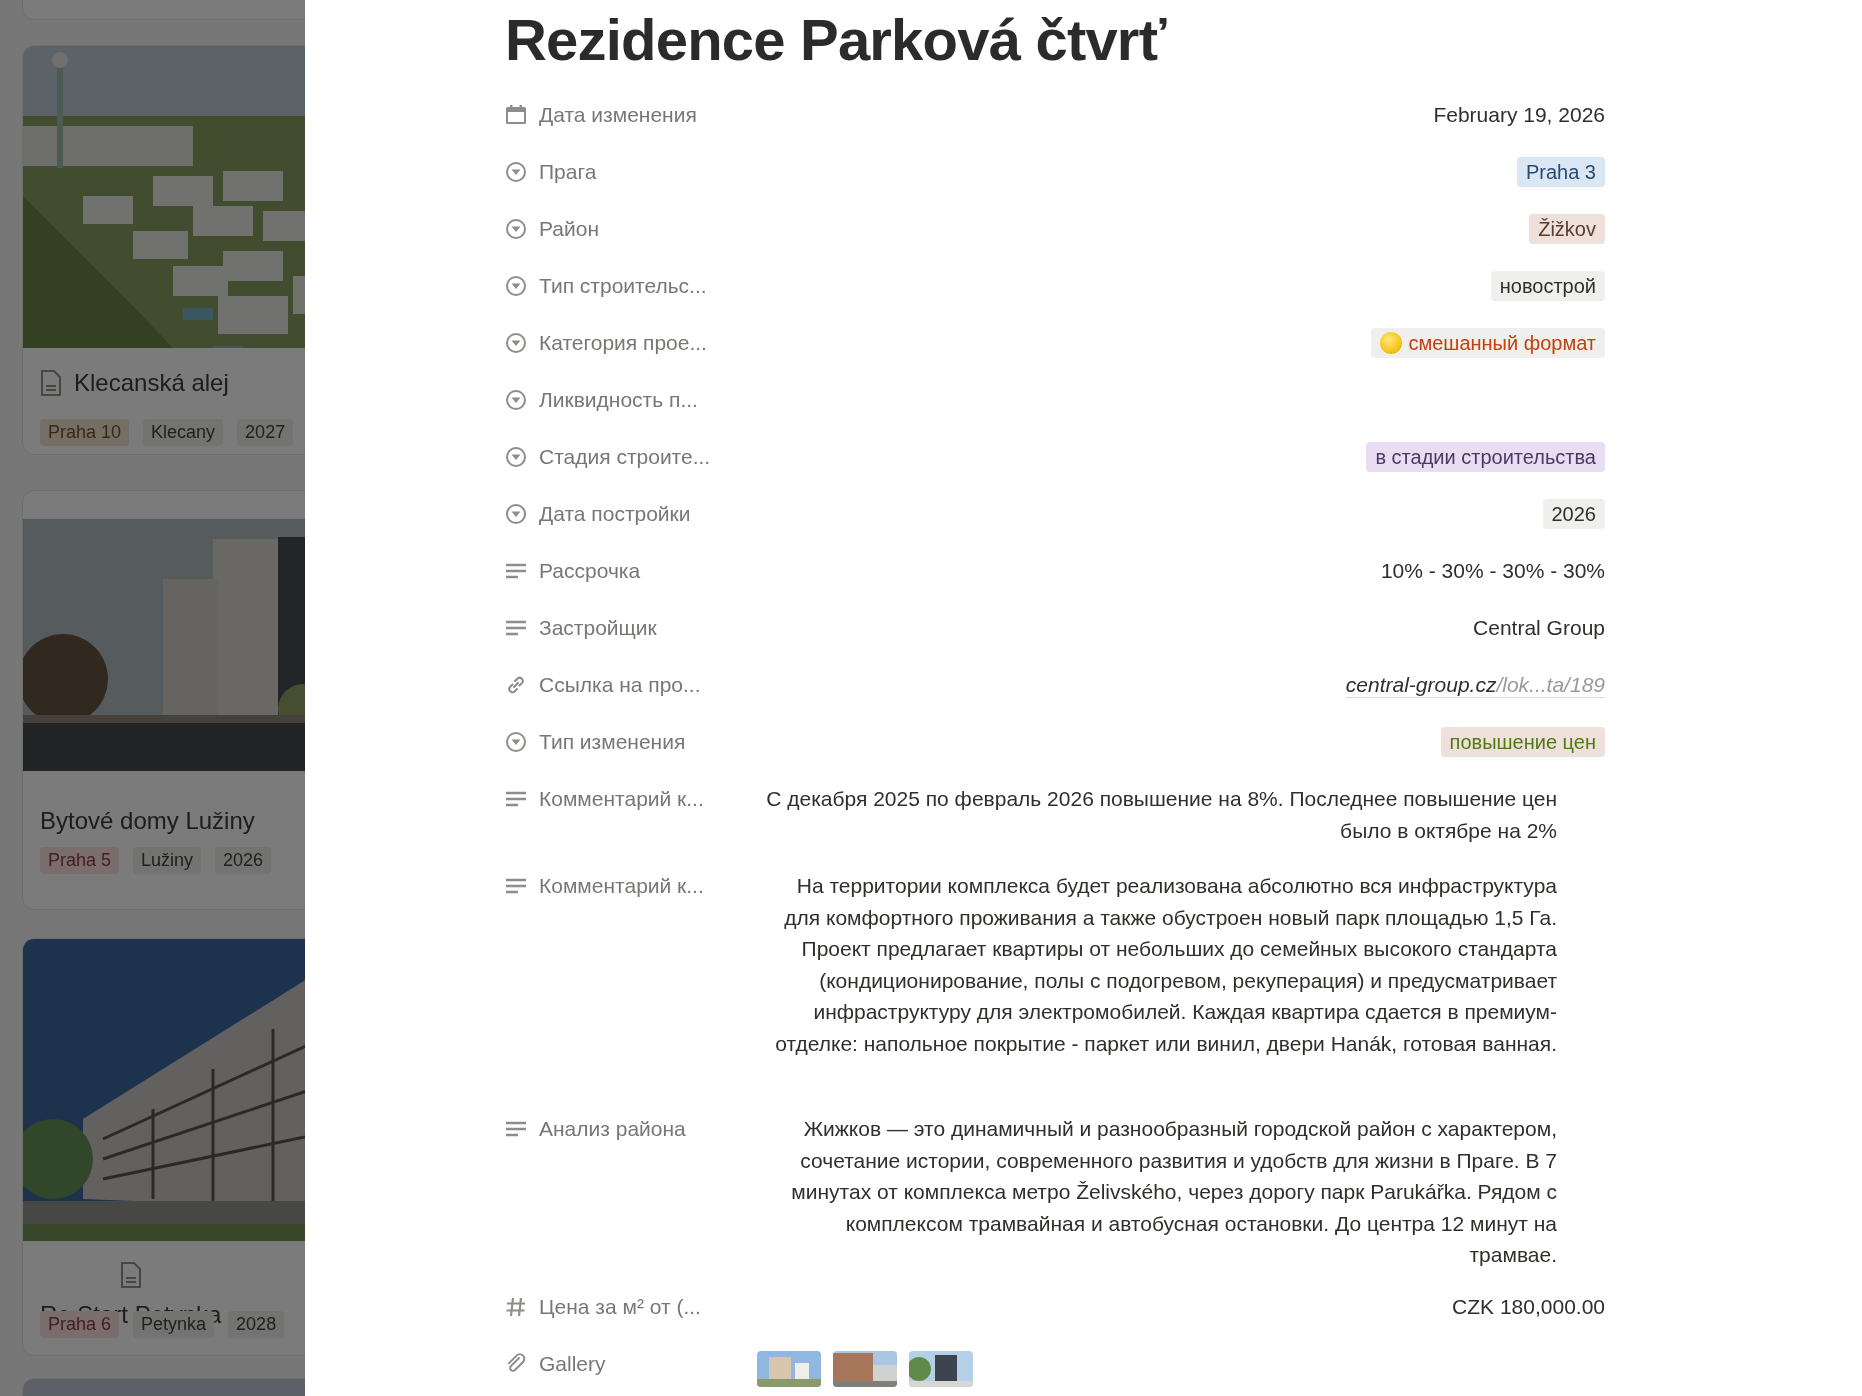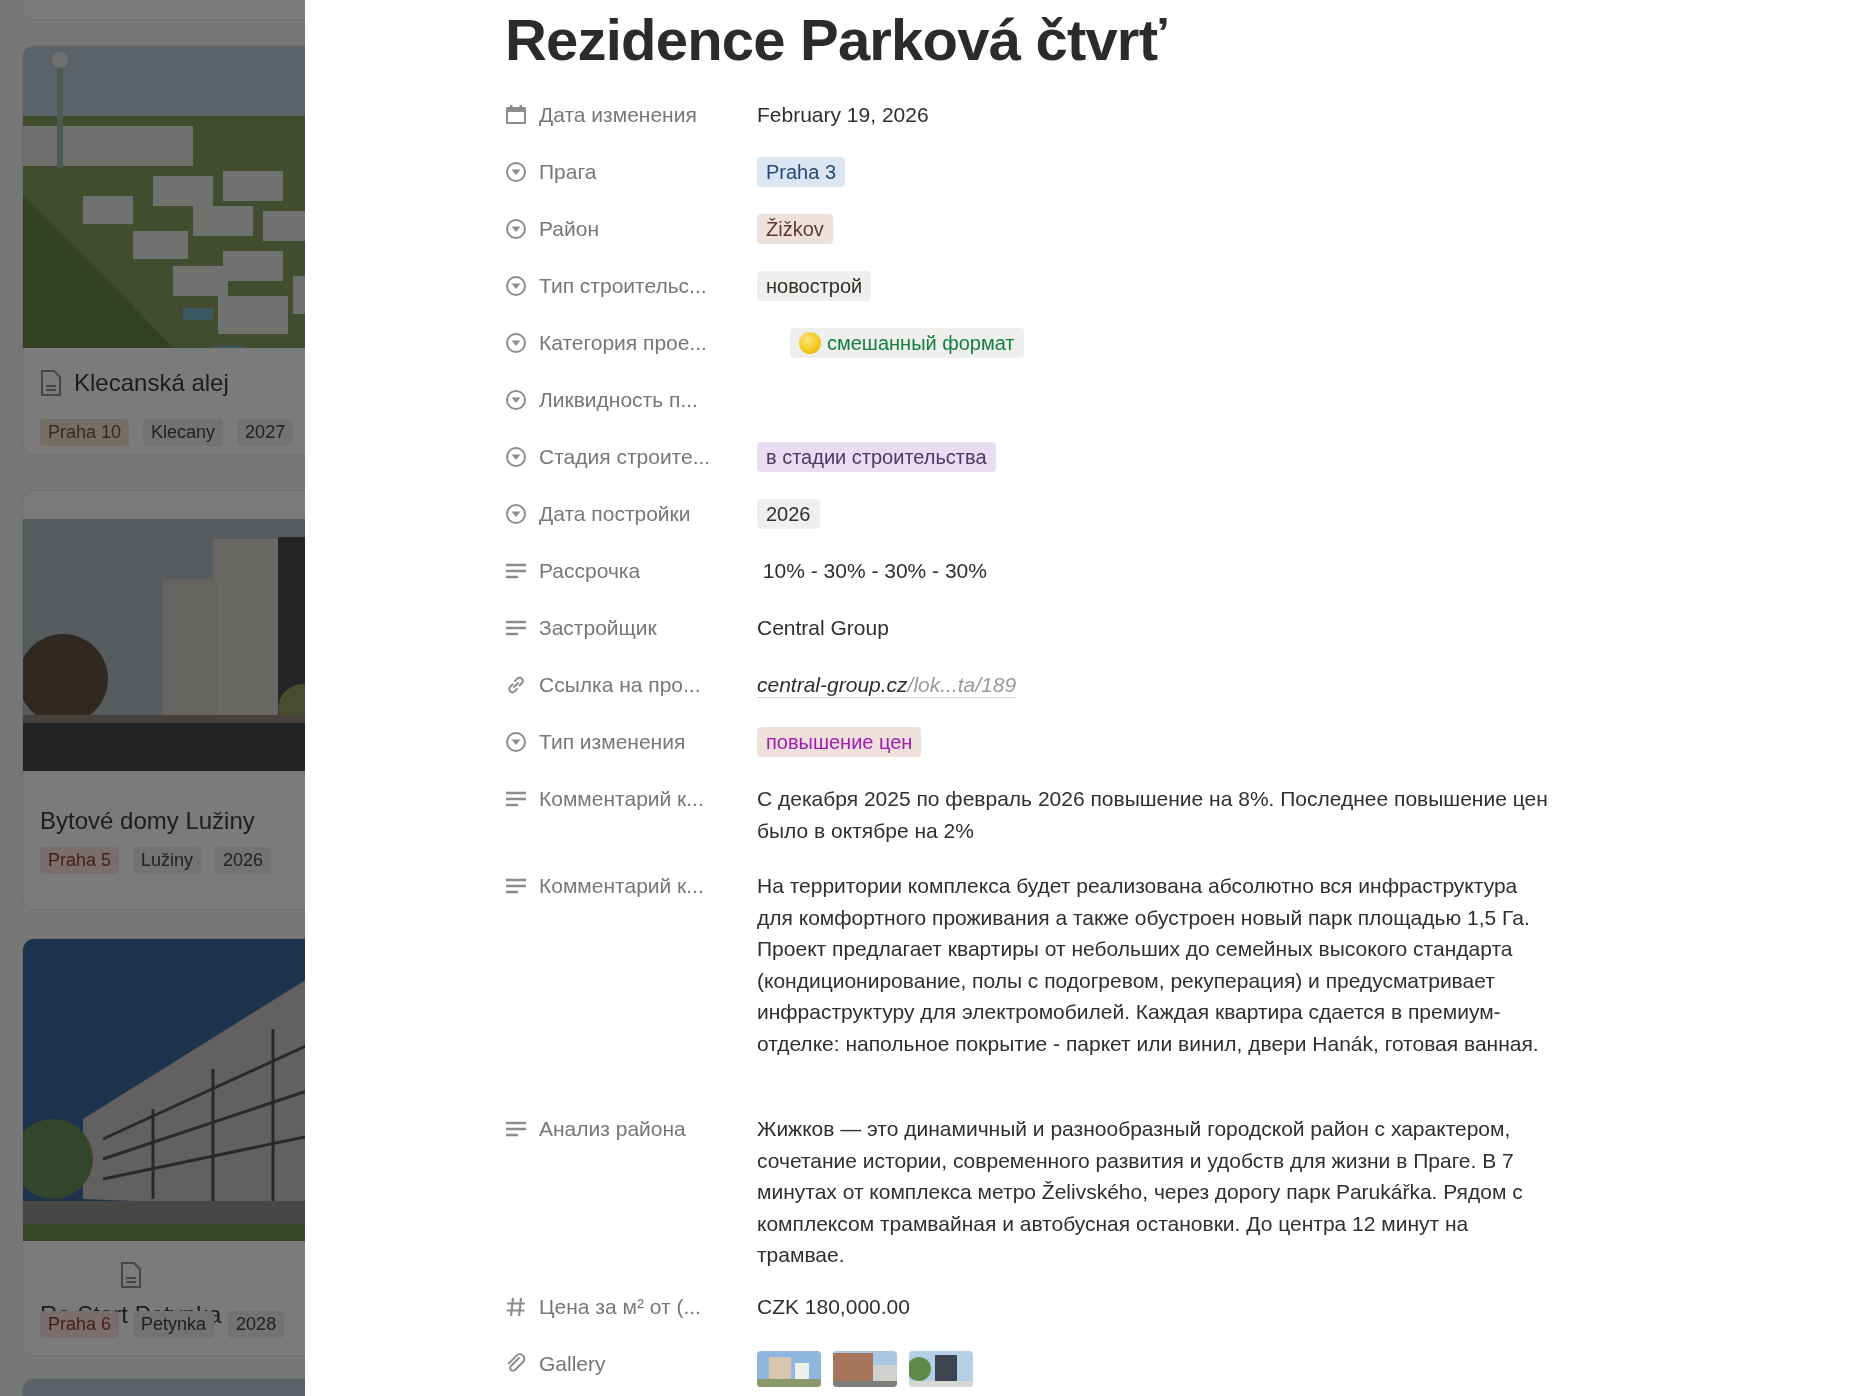--- a/index.html
+++ b/index.html
@@ -48,21 +48,21 @@
     font-size: 58px; font-weight: 700; letter-spacing: -0.8px; color: #2b2b2b;
     white-space: nowrap;
   }
   .props { position: absolute; left: 200px; top: 90px; width: 1100px; }
   .prop-row { position: absolute; left: 0; display: flex; width: 1100px; }
   .prop-name {
     width: 252px; flex: 0 0 252px; display: flex; align-items: flex-start; gap: 12px;
     color: #787774; font-size: 21px; height: 34px; line-height: 34px; white-space: nowrap;
   }
   .prop-name .ico { width: 22px; height: 22px; margin-top: 6px; flex: 0 0 22px; }
-  .prop-value { flex: 1; font-size: 21px; color: #2f2f2c; line-height: 34px; }
+  .prop-value { flex: 1; font-size: 21px; color: #2f2f2c; line-height: 34px; text-align: right; }
   .prop-value.text-block { line-height: 31.5px; padding-top: 1px; max-width: 800px; }
 
   .tag {
     display: inline-block; font-size: 20px; line-height: 30px; padding: 0 9px;
     border-radius: 4px; margin-top: 2px; white-space: nowrap;
   }
   .tag .emoji-dot {
     display: inline-block; width: 22px; height: 22px; border-radius: 50%;
     background: radial-gradient(circle at 40% 35%, #ffe680, #f5c518 60%, #d9a400);
     vertical-align: -4px; margin-right: 6px;
@@ -302,21 +302,21 @@
     </div>
 
     <div class="prop-row" style="top:236px;">
       <div class="prop-name">
         <svg class="ico" viewBox="0 0 22 22">
             <circle cx="11" cy="11" r="9" fill="none" stroke="#8e8d8a" stroke-width="2"></circle>
             <path d="M6.5 8.5h9L11 14z" fill="#8e8d8a"></path>
           </svg>
         <span>Категория прое...</span>
       </div>
-      <div class="prop-value"><span class="tag" style="background:#efefed;color:#15803d;margin-left:33px;"><span class="emoji-dot"></span><span>смешанный формат</span></span></div>
+      <div class="prop-value"><span class="tag" style="background:#efefed;color:#c2410c;margin-left:33px;"><span class="emoji-dot"></span><span>смешанный формат</span></span></div>
     </div>
 
     <div class="prop-row" style="top:293px;">
       <div class="prop-name">
         <svg class="ico" viewBox="0 0 22 22">
             <circle cx="11" cy="11" r="9" fill="none" stroke="#8e8d8a" stroke-width="2"></circle>
             <path d="M6.5 8.5h9L11 14z" fill="#8e8d8a"></path>
           </svg>
         <span>Ликвидность п...</span>
       </div>
@@ -377,21 +377,21 @@
     </div>
 
     <div class="prop-row" style="top:635px;">
       <div class="prop-name">
         <svg class="ico" viewBox="0 0 22 22">
             <circle cx="11" cy="11" r="9" fill="none" stroke="#8e8d8a" stroke-width="2"></circle>
             <path d="M6.5 8.5h9L11 14z" fill="#8e8d8a"></path>
           </svg>
         <span>Тип изменения</span>
       </div>
-      <div class="prop-value"><span class="tag" style="background:#eee0da;color:#a21caf;">повышение цен</span></div>
+      <div class="prop-value"><span class="tag" style="background:#eee0da;color:#4d7c0f;">повышение цен</span></div>
     </div>
 
     <div class="prop-row" style="top:692px;">
       <div class="prop-name">
         <svg class="ico" viewBox="0 0 22 22">
             <path d="M1 5h20M1 11h20M1 17h12" stroke="#8e8d8a" stroke-width="2.4"></path>
           </svg>
         <span>Комментарий к...</span>
       </div>
       <div class="prop-value text-block">С декабря 2025 по февраль 2026 повышение на 8%. Последнее повышение цен было в октябре на 2%</div>

